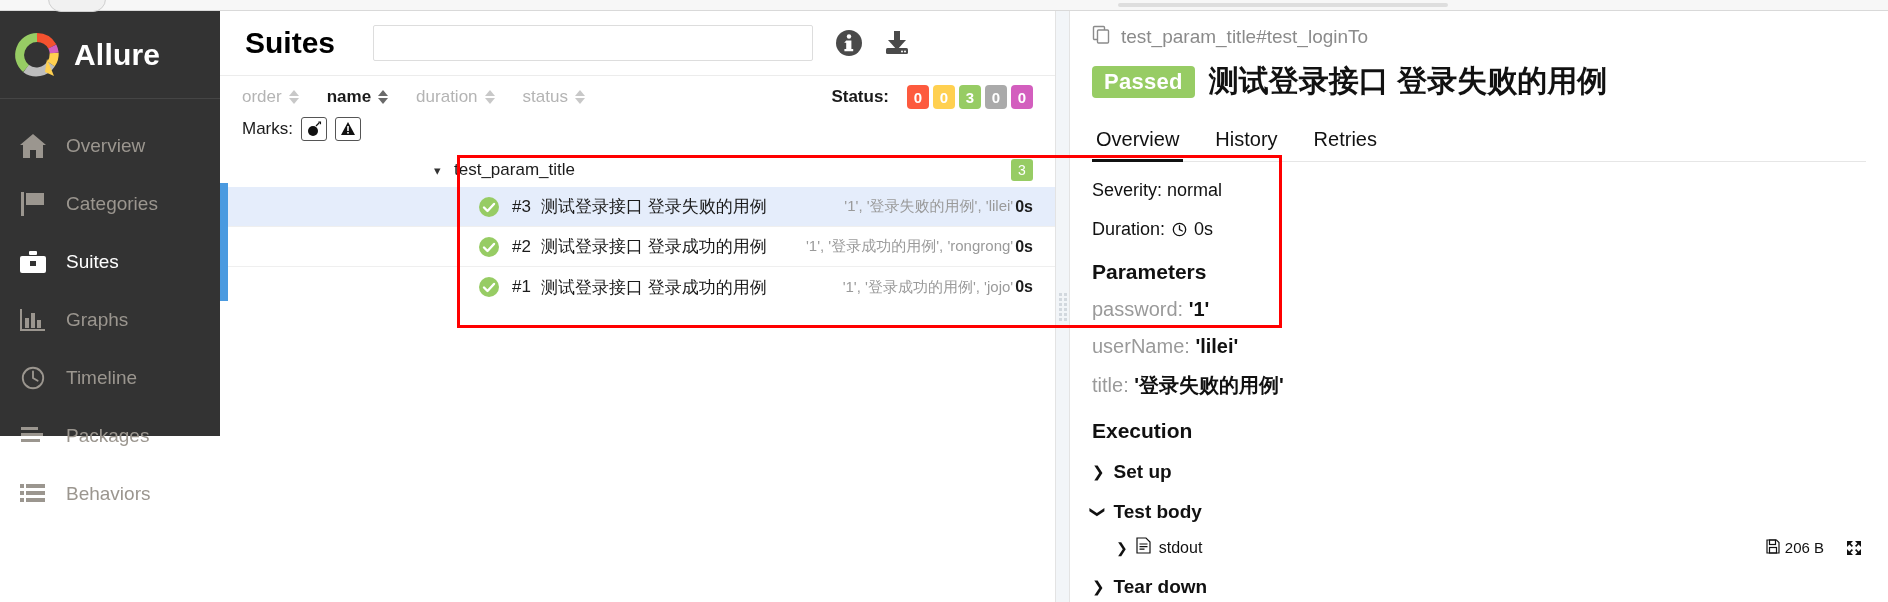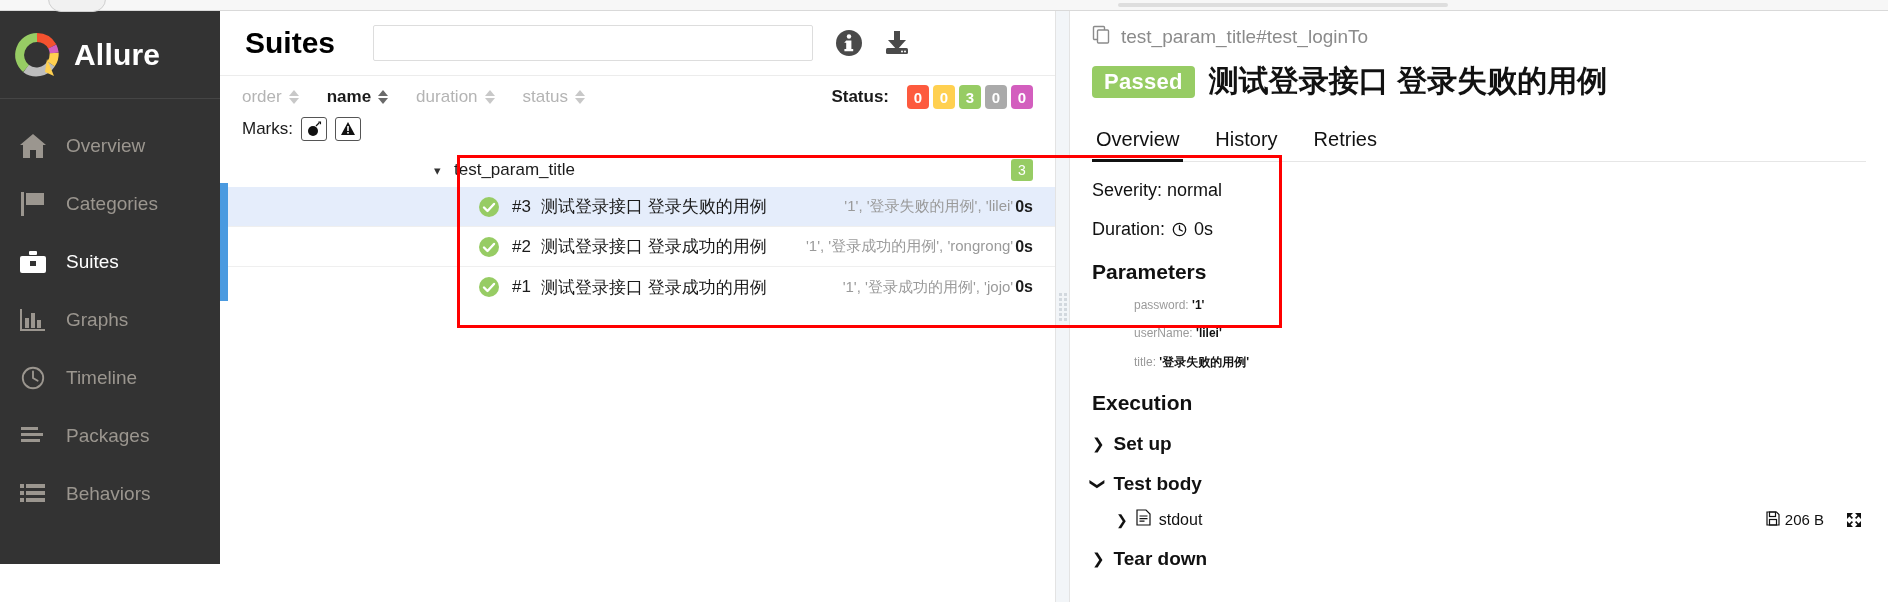--- a/index.html
+++ b/index.html
@@ -19,21 +19,21 @@
     position: absolute; left: 48px; top: -14px; width: 58px; height: 26px;
     border: 1px solid #cfcfcf; border-radius: 14px; background: #f1f1f1;
   }
   .top-strip .url-ghost {
     position: absolute; left: 1118px; top: 3px; width: 330px; height: 4px;
     background: #dedede; border-radius: 2px;
   }
 
   
   .sidebar {
-    width: 220px; height: 564px; background: #333333;
+    width: 220px; height: 436px; background: #333333;
     flex: 0 0 220px; padding-top: 11px; position: relative; z-index: 10;
   }
   .brand {
     height: 88px; display: flex; align-items: center; gap: 14px;
     padding-left: 14px; border-bottom: 1px solid #454545;
   }
   .logo { width: 46px; height: 46px; position: relative; flex: 0 0 46px; }
   .brand-name {
     color: #fff; font-size: 30px; font-weight: bold; letter-spacing: .2px;
   }
@@ -182,21 +182,21 @@
     position: relative;
   }
   .tab:first-child { padding-left: 4px; }
   .tab.active::after {
     content: ""; position: absolute; left: 0; right: 14px; bottom: -1px;
     height: 3px; background: #111;
   }
   .meta-line { font-size: 18px; color: #111; margin-top: 18px; }
   .meta-line .clock { margin: 0 2px; }
   .sec-head { font-size: 21px; font-weight: bold; color: #111; margin-top: 20px; }
-  .param-line { font-size: 12px; margin-top: 14px; color: #111; margin-left: 42px; }
+  .param-line { font-size: 20px; margin-top: 14px; color: #111; }
   .param-line .k { color: #9a9a9a; }
   .param-line .v { color: #111; font-weight: bold; }
   .exec-item {
     display: flex; align-items: center; gap: 9px;
     font-size: 19px; font-weight: bold; color: #111;
     margin-top: 18px; cursor: pointer;
   }
   .exec-item .ch { font-size: 15px; font-weight: normal; }
   .attach-row {
     display: flex; align-items: center; gap: 8px; margin-top: 14px;

